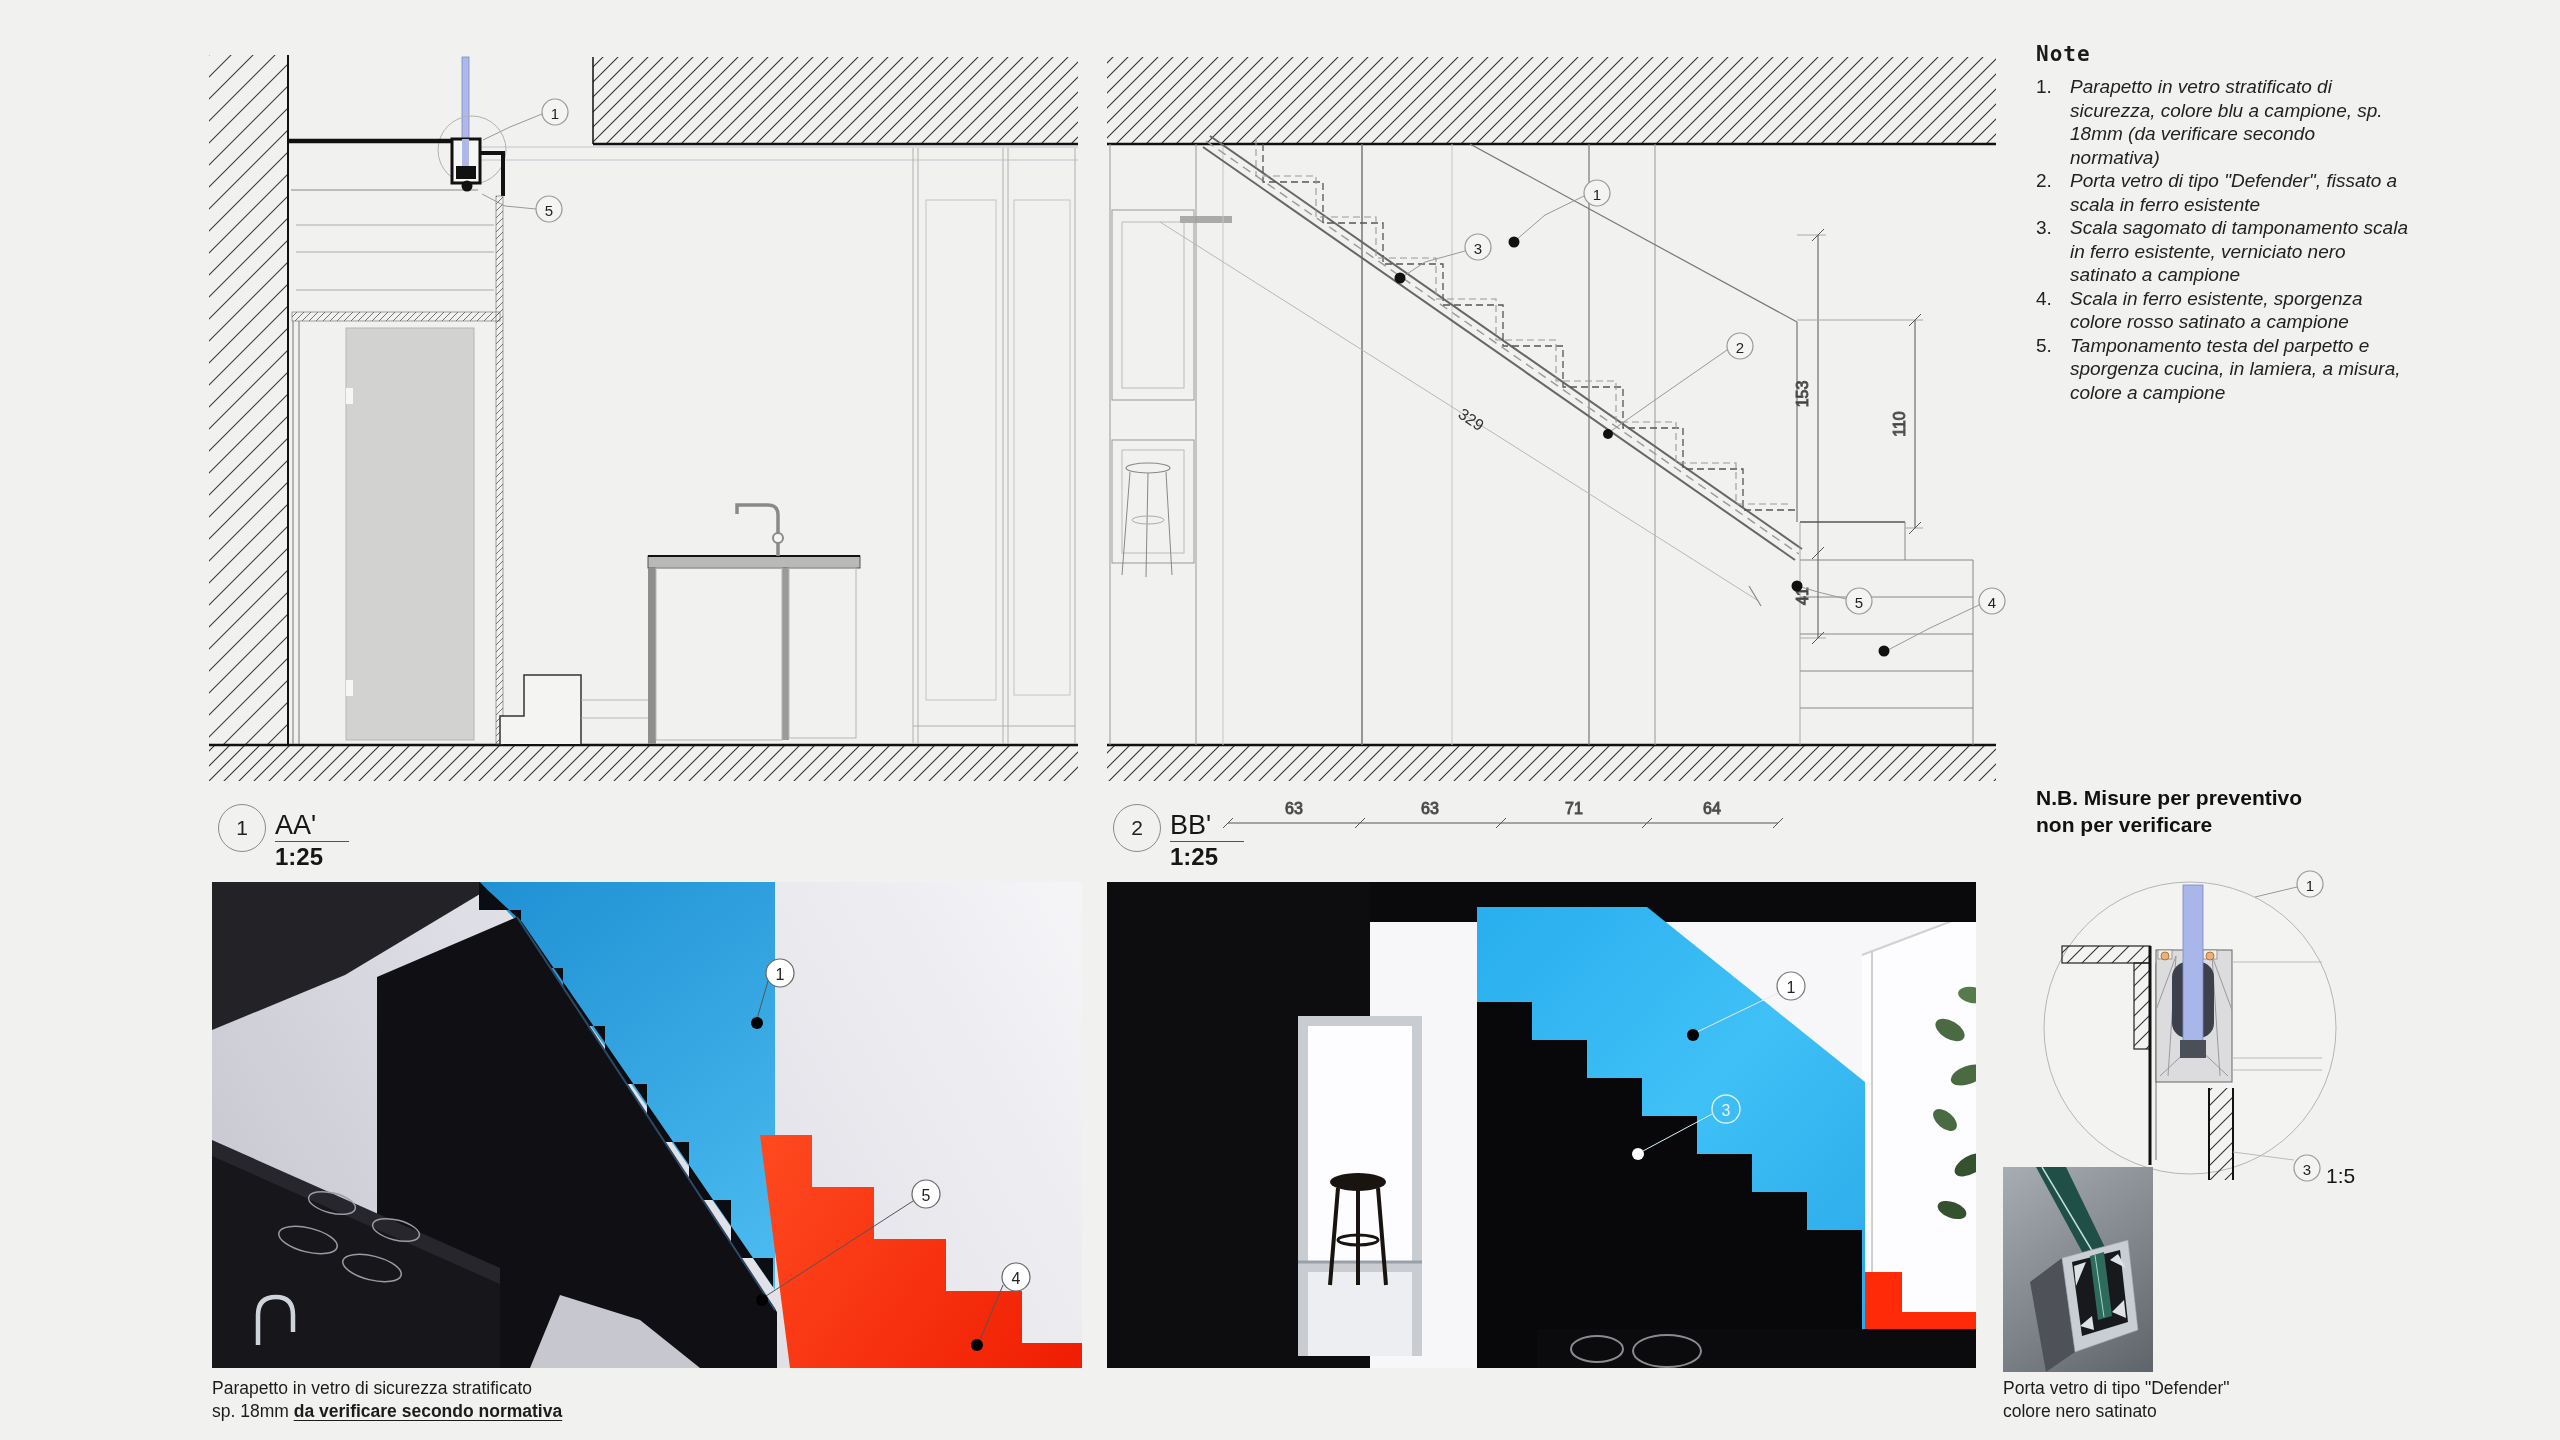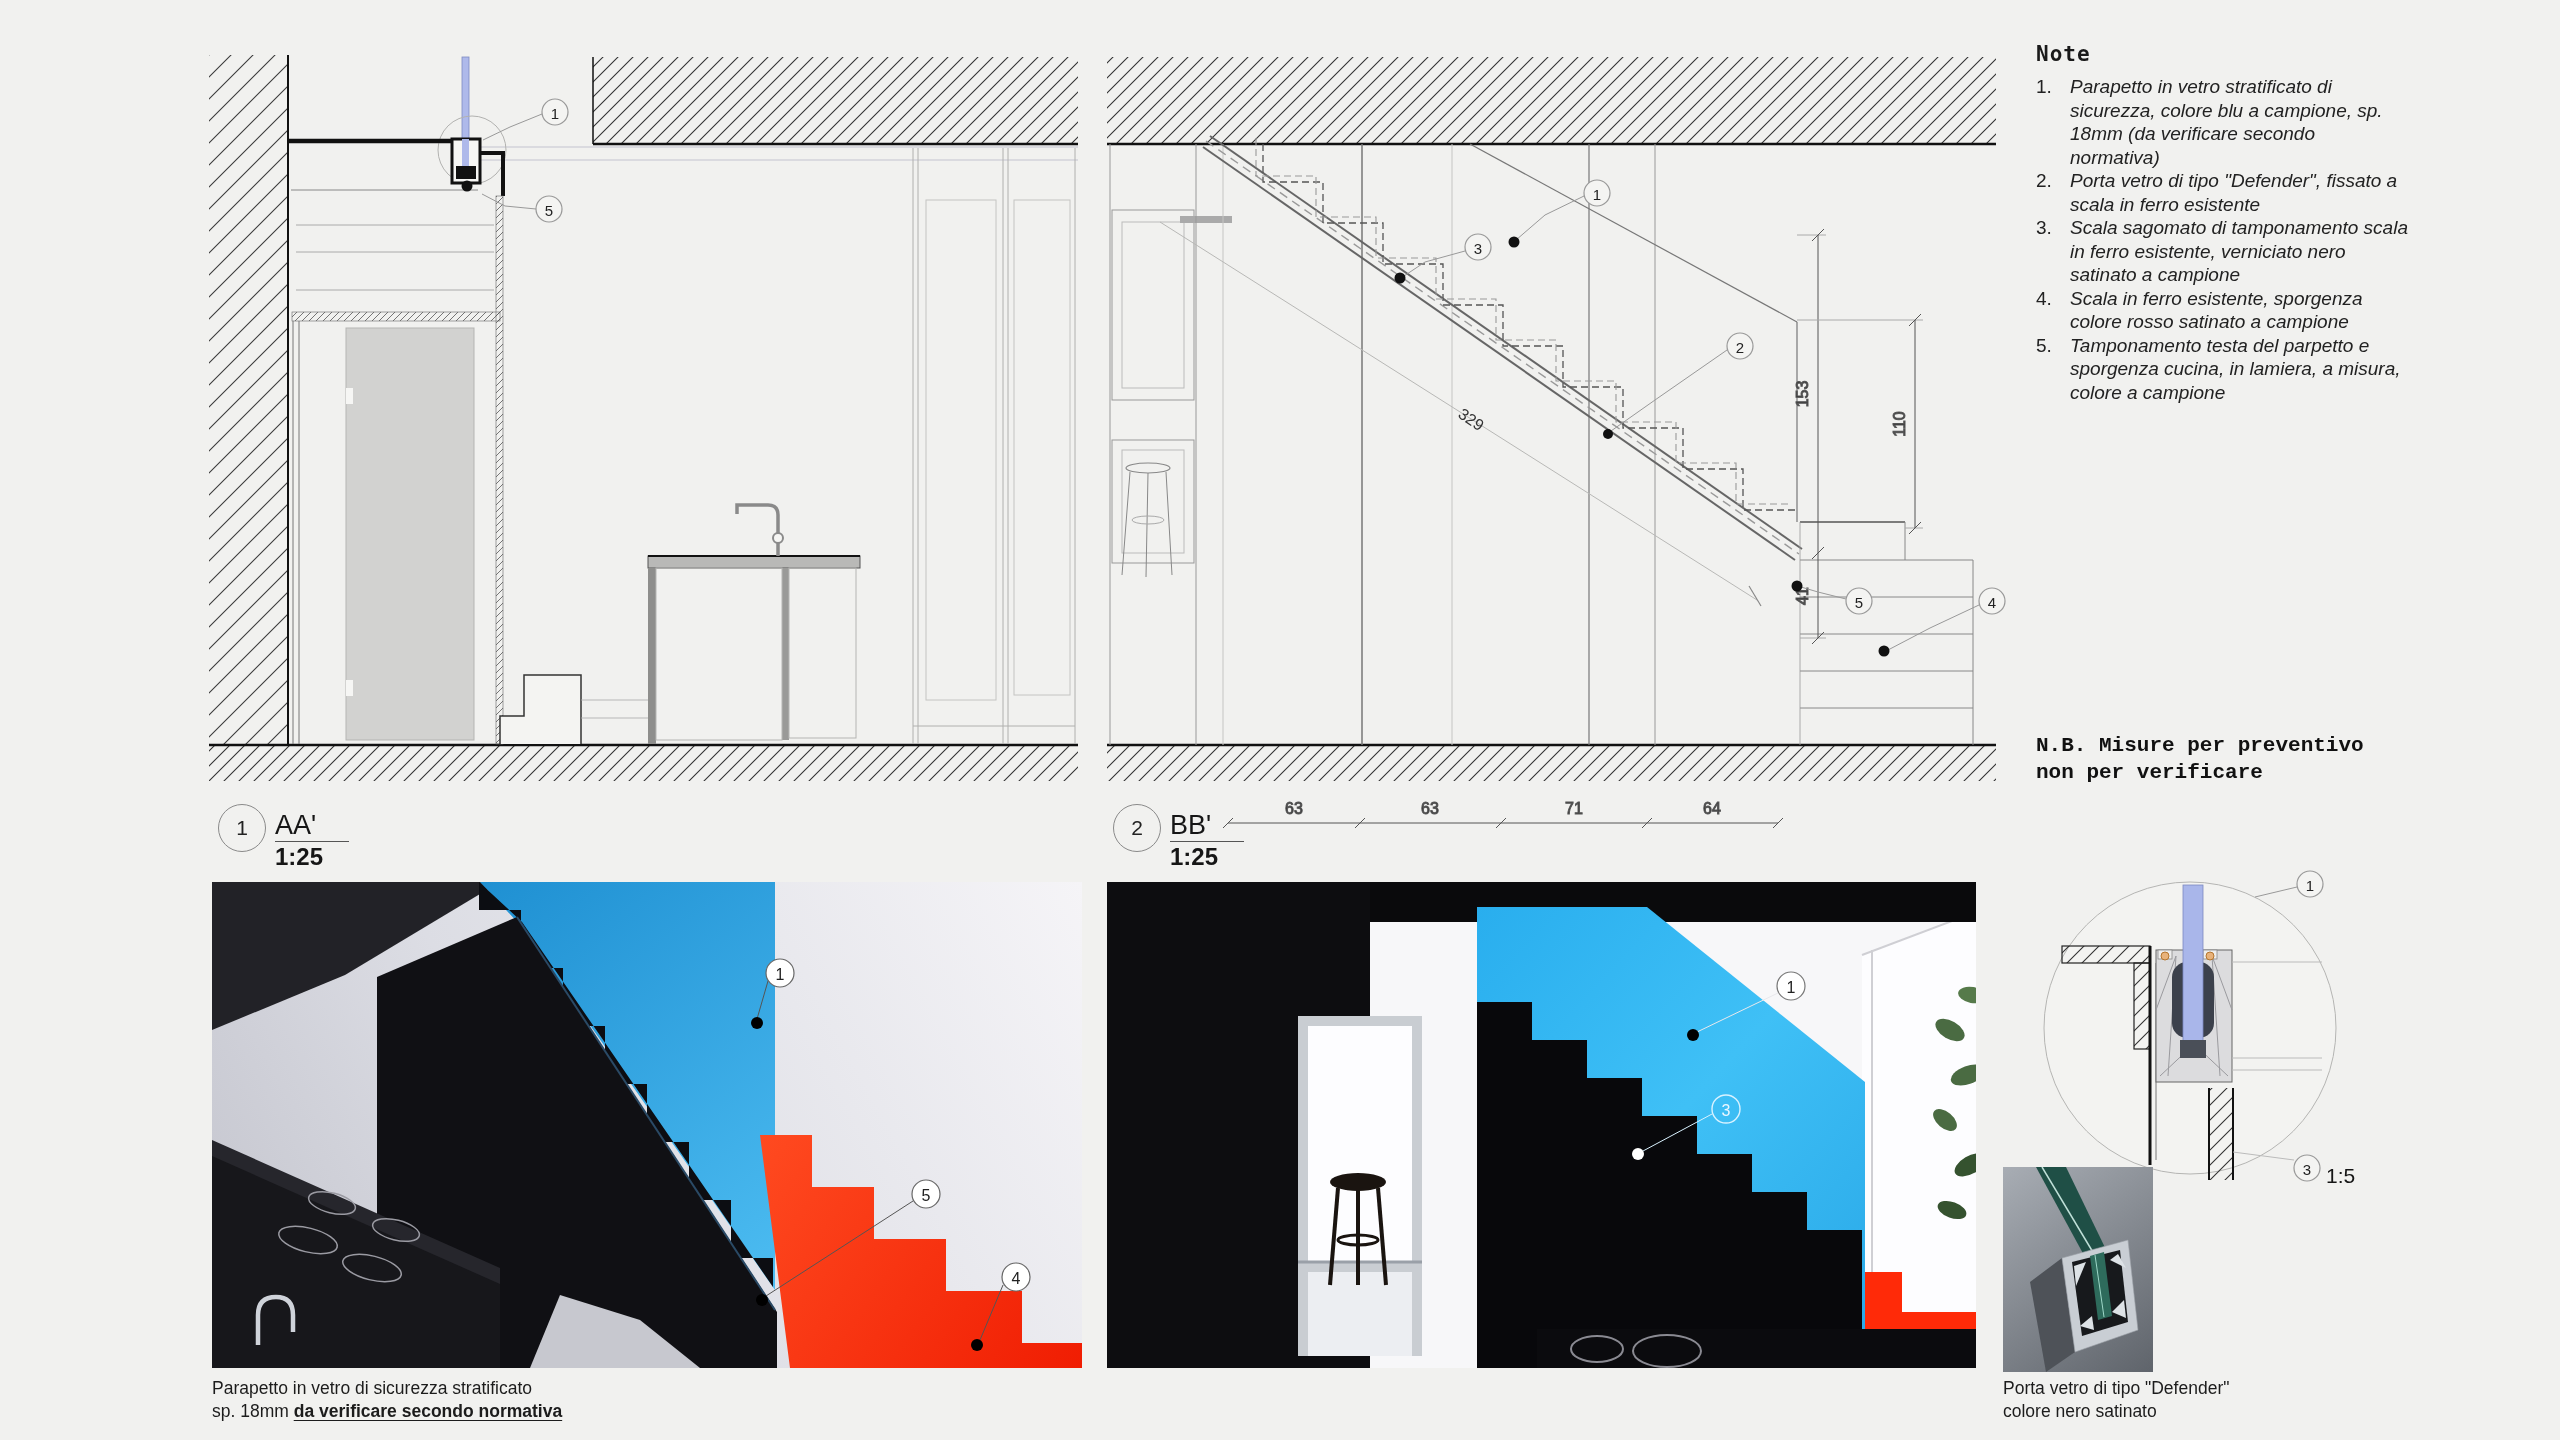--- a/index.html
+++ b/index.html
@@ -11,21 +11,21 @@
   }
   #sheet{position:absolute;left:0;top:0;}
   .abs{position:absolute;}
   
   .notes{left:2036px;top:42px;width:372px;}
   .notes-title{font-family:"DejaVu Sans Mono",monospace;font-weight:bold;font-size:21px;letter-spacing:1px;margin-bottom:9px;}
   .note-row{display:flex;font-size:19px;line-height:23.5px;color:#222;}
   .note-num{width:34px;flex:0 0 34px;}
   .note-text{flex:1;font-style:italic;}
   
-  .nb{left:2036px;top:732px;font-family:Liberation Mono, monospace;font-weight:bold;font-size:21px;line-height:27px;color:#111;}
+  .nb{left:2036px;top:784px;font-family:Liberation Sans, sans-serif;font-weight:bold;font-size:21px;line-height:27px;color:#111;}
   
   .seclabel{display:flex;align-items:flex-start;}
   .sec-circle{width:46px;height:46px;border:1.2px solid #8a8a8a;border-radius:50%;
     display:flex;align-items:center;justify-content:center;font-size:21px;color:#222;background:transparent;}
   .sec-texts{margin-left:9px;margin-top:-6px;}
   .sec-name{font-size:27px;color:#161616;line-height:30px;margin-top:12px;}
   .sec-divider{width:74px;border-top:1.6px solid #555;margin:1px 0 2px 0;}
   .sec-scale{font-size:24px;color:#161616;line-height:26px;font-weight:bold;}
   
   .caption{font-size:17.5px;line-height:23px;color:#1c1c1c;}

